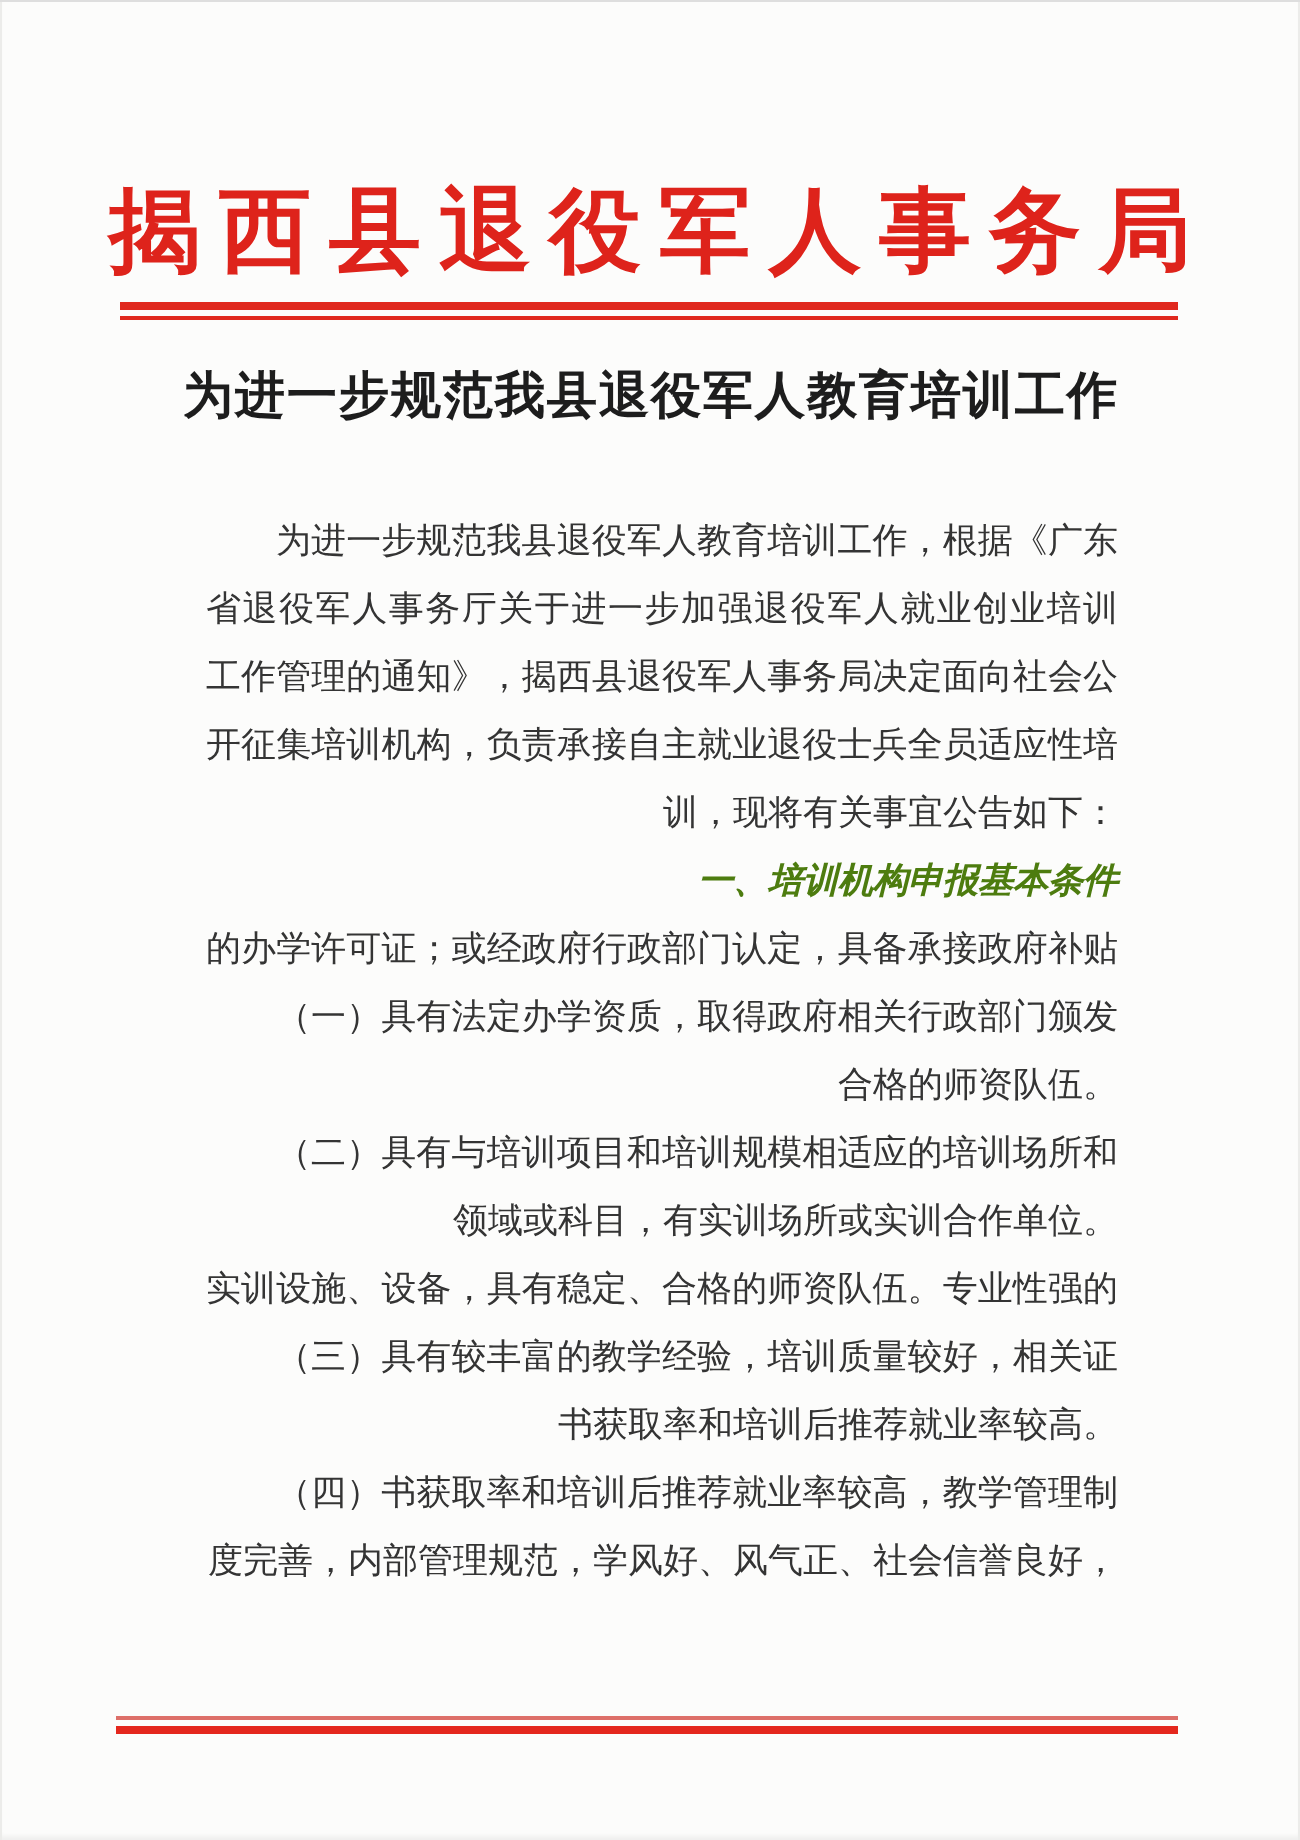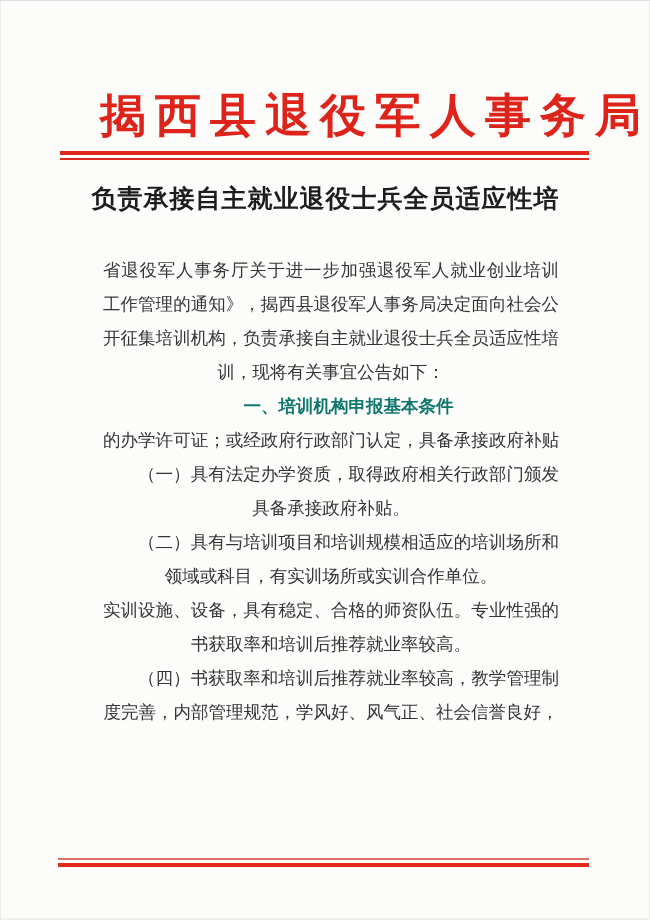--- a/index.html
+++ b/index.html
@@ -19,21 +19,21 @@
                 inset 1px 0 0 #ececea,
                 inset -1px 0 0 #ececea,
                 inset 0 -2px 2px rgba(0,0,0,0.05);
   }
   
   .letterhead {
     position: absolute;
     top: 91px;
     left: 0;
     right: 0;
-    text-align: right;
+    text-align: center;
     font-family: "Liberation Serif", "DejaVu Serif", serif;
     font-weight: 700;
     font-size: 46px;
     line-height: 50px;
     letter-spacing: 9px;
     padding-left: 9px; 
     color: var(--header_red, #de231b);
     white-space: nowrap;
   }
   
@@ -63,61 +63,64 @@
     left: 103px;
     width: 456px;
     font-family: "Liberation Serif", "DejaVu Serif", serif;
     font-size: 17.5px;
     line-height: 34px;
     color: var(--body_text, #343434);
   }
   .doc-body .line {
     height: 34px;
     white-space: nowrap;
-    text-align: center;
+    text-align: right;
   }
   .doc-body .line.fill {
     text-align: justify;
     text-align-last: justify;
     text-justify: inter-character;
   }
   .doc-body .line.indent { text-indent: 35px; }
   .doc-body .line.heading {
     font-weight: 700;
-    color: #0f766e;
+    color: #4d7c0f;
+    font-style: italic;
   }
   
   .rule-footer { position: absolute; left: 58px; width: 531px; }
   .rule-footer-thin  { top: 858px; height: 2px; background: var(--footer_rule_light_red, #dd6f69); }
   .rule-footer-thick { top: 863px; height: 4px; background: var(--footer_rule_red, #e4271d); }
 </style>
 </head>
 <body>
 
 <div class="page">
 
   <div class="letterhead">揭西县退役军人事务局</div>
 
   <div class="rule rule-header-thick"></div>
   <div class="rule rule-header-thin"></div>
 
-  <div class="doc-title">负责承接自主就业退役士兵全员适应性培</div>
+  <div class="doc-title">为进一步规范我县退役军人教育培训工作</div>
 
   <div class="doc-body">
+      <div class="line indent fill">为进一步规范我县退役军人教育培训工作，根据《广东</div>
       <div class="line fill">省退役军人事务厅关于进一步加强退役军人就业创业培训</div>
       <div class="line fill">工作管理的通知》，揭西县退役军人事务局决定面向社会公</div>
       <div class="line fill">开征集培训机构，负责承接自主就业退役士兵全员适应性培</div>
       <div class="line">训，现将有关事宜公告如下：</div>
       <div class="line indent heading">一、培训机构申报基本条件</div>
       <div class="line fill">的办学许可证；或经政府行政部门认定，具备承接政府补贴</div>
       <div class="line indent fill">（一）具有法定办学资质，取得政府相关行政部门颁发</div>
-      <div class="line">具备承接政府补贴。</div>
+      <div class="line">合格的师资队伍。</div>
       <div class="line indent fill">（二）具有与培训项目和培训规模相适应的培训场所和</div>
       <div class="line">领域或科目，有实训场所或实训合作单位。</div>
       <div class="line fill">实训设施、设备，具有稳定、合格的师资队伍。专业性强的</div>
+      <div class="line indent fill">（三）具有较丰富的教学经验，培训质量较好，相关证</div>
       <div class="line">书获取率和培训后推荐就业率较高。</div>
       <div class="line indent fill">（四）书获取率和培训后推荐就业率较高，教学管理制</div>
       <div class="line">度完善，内部管理规范，学风好、风气正、社会信誉良好，</div>
     </div>
 
   <div class="rule-footer rule-footer-thin"></div>
   <div class="rule-footer rule-footer-thick"></div>
 
 </div>
 

